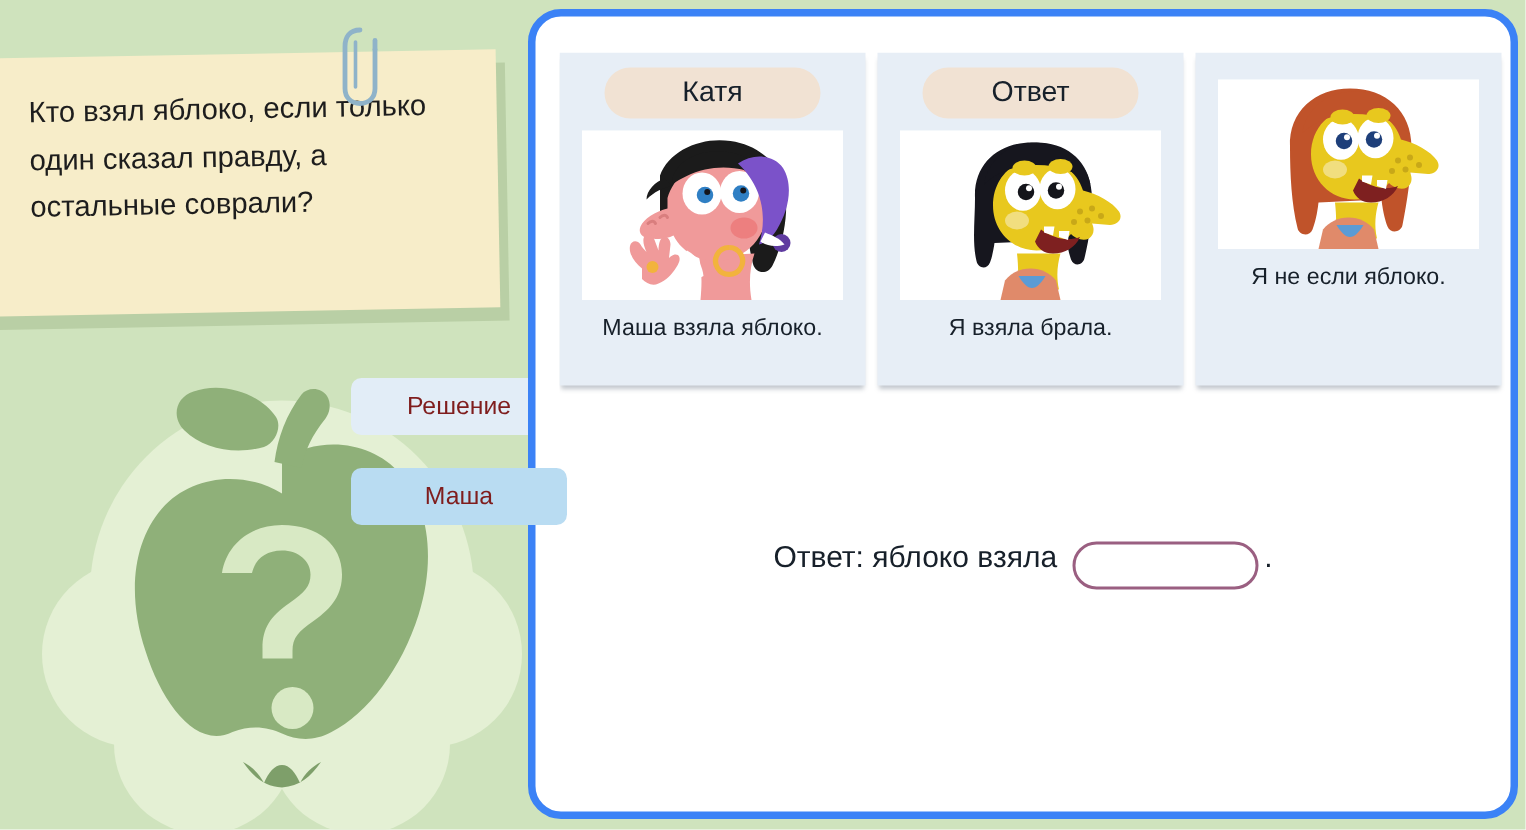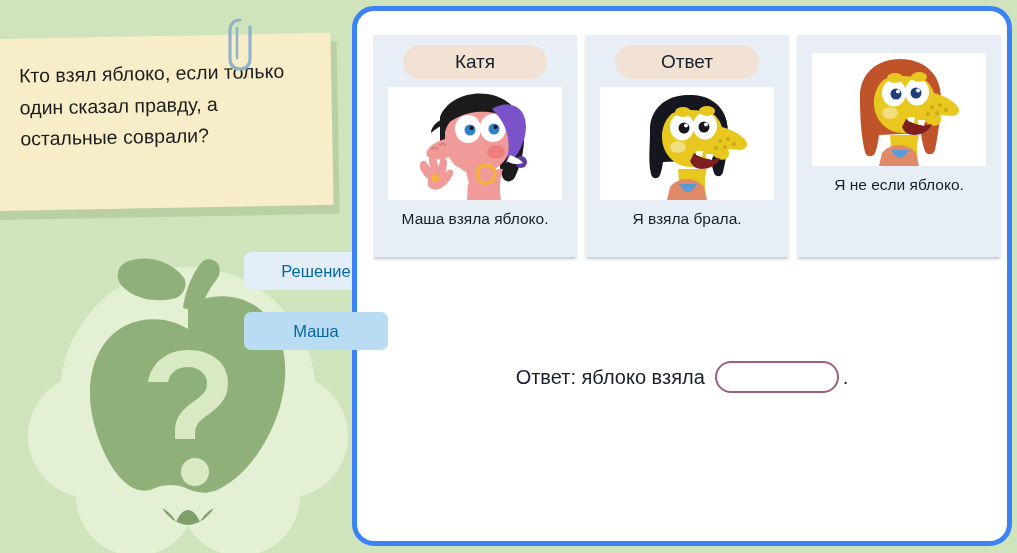--- a/index.html
+++ b/index.html
@@ -52,29 +52,29 @@
     left: 220px;
     top: 14px;
     width: 40px;
     height: 62px;
     z-index: 7;
   }
 
   
   .tab {
     position: absolute;
-    left: 244px;
+    left: 234px;
     width: 144px;
     height: 38px;
     border-radius: 7px 7px 7px 7px;
     display: flex;
     align-items: center;
     justify-content: center;
     font-size: 16.5px;
-    color: #0369a1;
+    color: #7f1d1d;
     z-index: 6;
     cursor: pointer;
     user-select: none;
   }
   #tab-solution {
     top: 252px;
     background: #e2edf7;
   }
   #tab-answer {
     top: 312px;
@@ -149,21 +149,21 @@
     color: #17202a;
   }
 
   
   #answer-row {
     position: absolute;
     left: 0;
     top: 350px;
     width: 100%;
     display: flex;
-    align-items: center;
+    align-items: flex-start;
     justify-content: center;
     font-size: 20px;
     color: #17202a;
   }
   #answer-input {
     width: 124px;
     height: 32px;
     border: 2.4px solid #9a5f81;
     border-radius: 17px;
     background: #ffffff;

